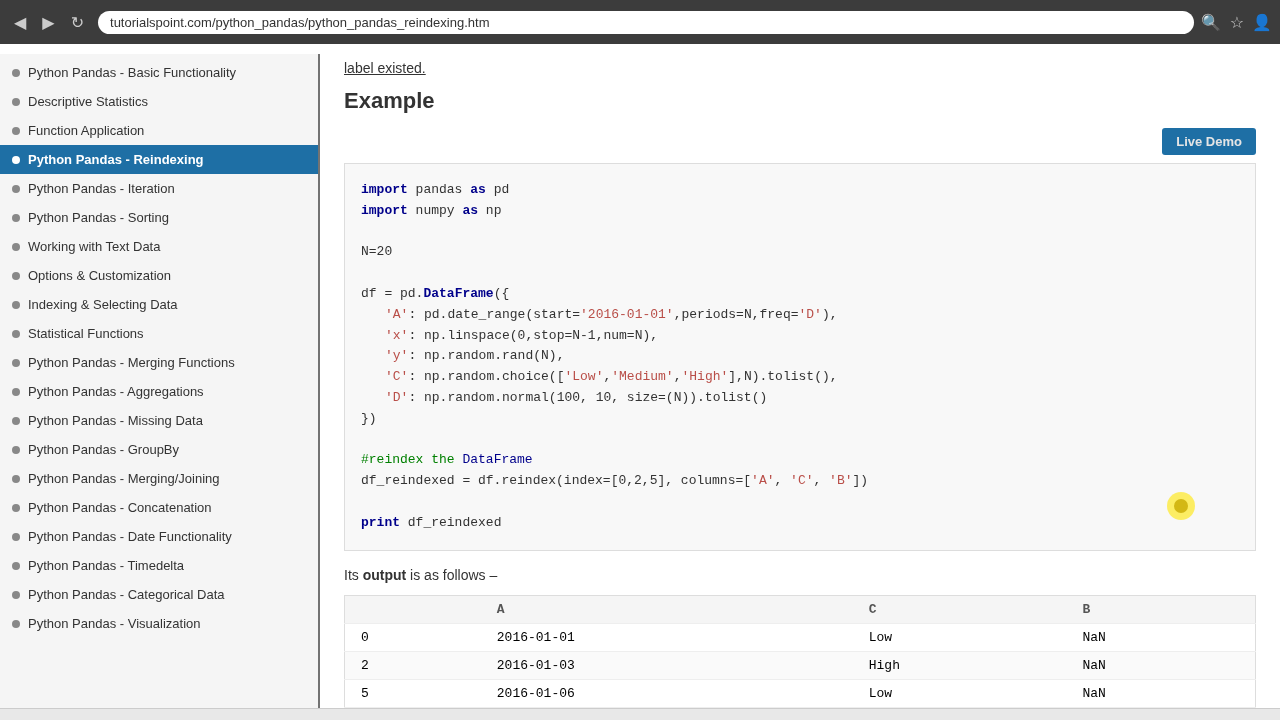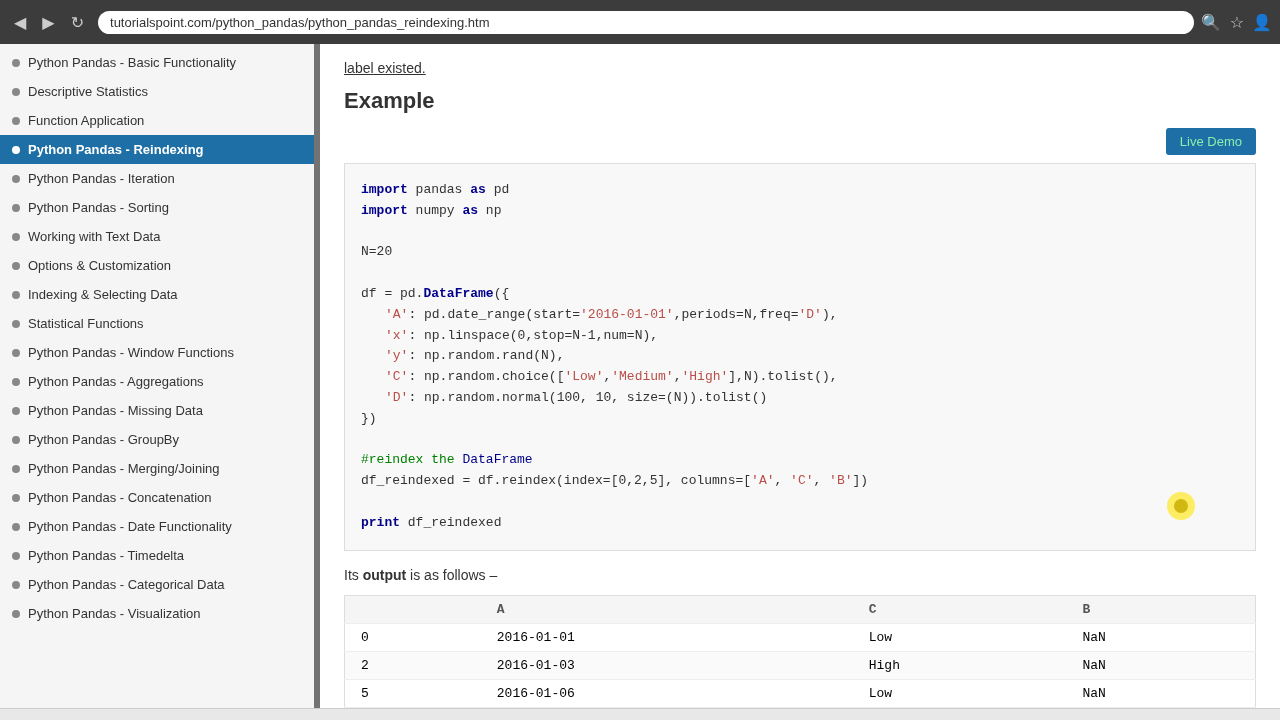--- a/index.html
+++ b/index.html
@@ -36,23 +36,24 @@
       display: flex;
       flex: 1;
       overflow: hidden;
     }
 
     
     .sidebar {
       width: 320px;
       min-width: 320px;
       background: #f5f5f5;
-      border-right: 6px solid #737373;
+      border-right: 2px solid #737373;
       overflow-y: auto;
       padding: 4px 0;
+      margin-top: 10px;
     }
     .sidebar-item {
       display: flex;
       align-items: center;
       padding: 7px 12px;
       cursor: pointer;
       font-size: 13px;
       color: #333;
       gap: 8px;
       border-bottom: none;
@@ -87,28 +88,29 @@
 
     .section-heading {
       font-size: 22px;
       font-weight: bold;
       color: #333;
       margin-bottom: 14px;
     }
 
     .live-demo-btn {
       background: #1e6fa5;
-      color: #86efac;
+      color: #e5e5e5;
       border: none;
       padding: 6px 14px;
       font-size: 13px;
       border-radius: 3px;
       cursor: pointer;
       float: right;
       margin-bottom: 8px;
+      font-weight: bold;
     }
 
     .code-block {
       background: #f8f8f8;
       border: 1px solid #ddd;
       padding: 16px;
       font-family: 'Courier New', Courier, monospace;
       font-size: 13px;
       line-height: 1.6;
       color: #333;
@@ -237,21 +239,21 @@
       <div class="sidebar-item">
         <span class="sidebar-dot"></span>
         <span>Indexing &amp; Selecting Data</span>
       </div>
       <div class="sidebar-item">
         <span class="sidebar-dot"></span>
         <span>Statistical Functions</span>
       </div>
       <div class="sidebar-item">
         <span class="sidebar-dot"></span>
-        <span>Python Pandas - Window Functions</span>
+        <span>Python Pandas - Merging Functions</span>
       </div>
       <div class="sidebar-item">
         <span class="sidebar-dot"></span>
         <span>Python Pandas - Aggregations</span>
       </div>
       <div class="sidebar-item">
         <span class="sidebar-dot"></span>
         <span>Python Pandas - Missing Data</span>
       </div>
       <div class="sidebar-item">

